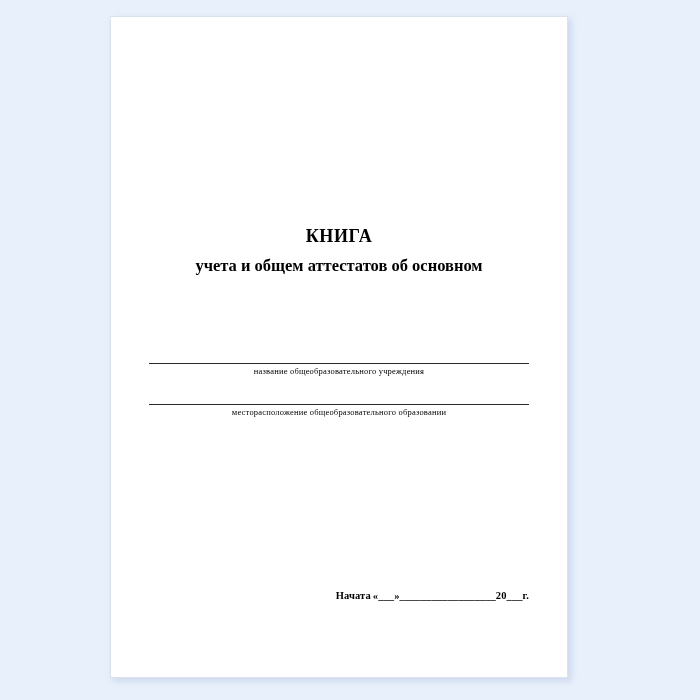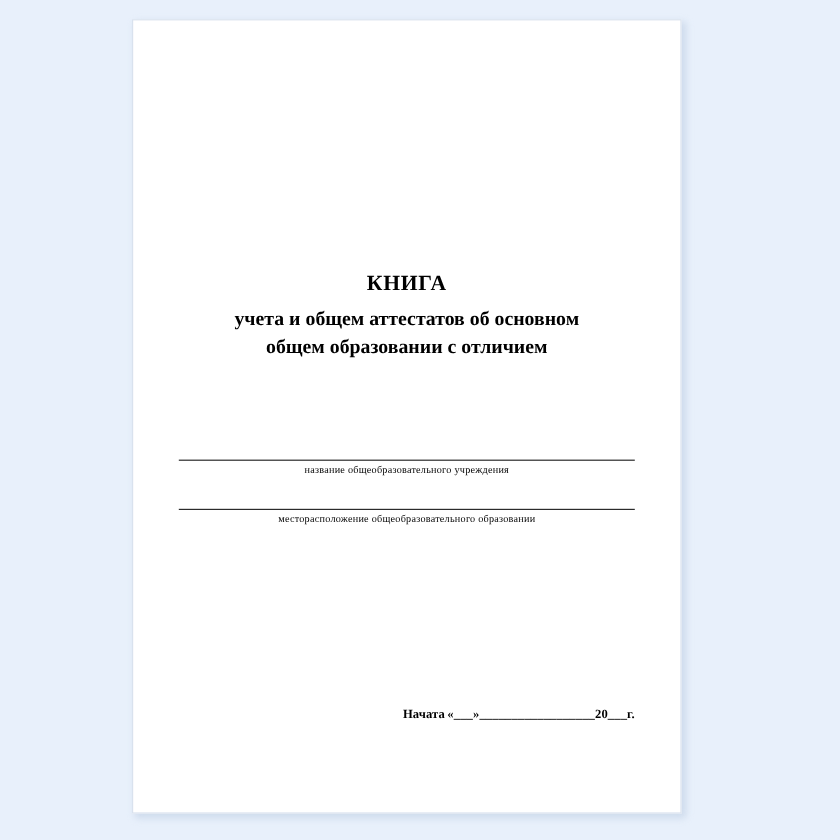--- a/index.html
+++ b/index.html
@@ -69,21 +69,21 @@
     font-size: 16.5px;
     font-weight: bold;
     color: #000;
     line-height: 1.45;
     margin-top: 6px;
   }
   .fields-block {
     position: absolute;
     left: 38px;
     right: 38px;
-    top: 352px;
+    top: 332px;
   }
   .field-row {
     margin-bottom: 14px;
   }
   .field-line {
     border-bottom: 1px solid #2b2b2b;
     height: 14px;
   }
   .field-caption {
     text-align: center;
@@ -117,21 +117,20 @@
 
 <div class="stage">
   <div class="page-shadow"></div>
 
   <div class="page">
     <div class="doc-inner">
 
       <div class="title-block">
         <div class="title-main">КНИГА</div>
         <div class="title-sub">учета и общем аттестатов об основном</div>
-        <div class="title-sub" style="margin-top:0">общем образовании с отличием</div>
       </div>
 
       <div class="fields-block">
         <div class="field-row">
           <div class="field-line"></div>
           <div class="field-caption">название общеобразовательного учреждения</div>
         </div>
         <div class="field-row">
           <div class="field-line"></div>
           <div class="field-caption">месторасположение общеобразовательного образовании</div>

